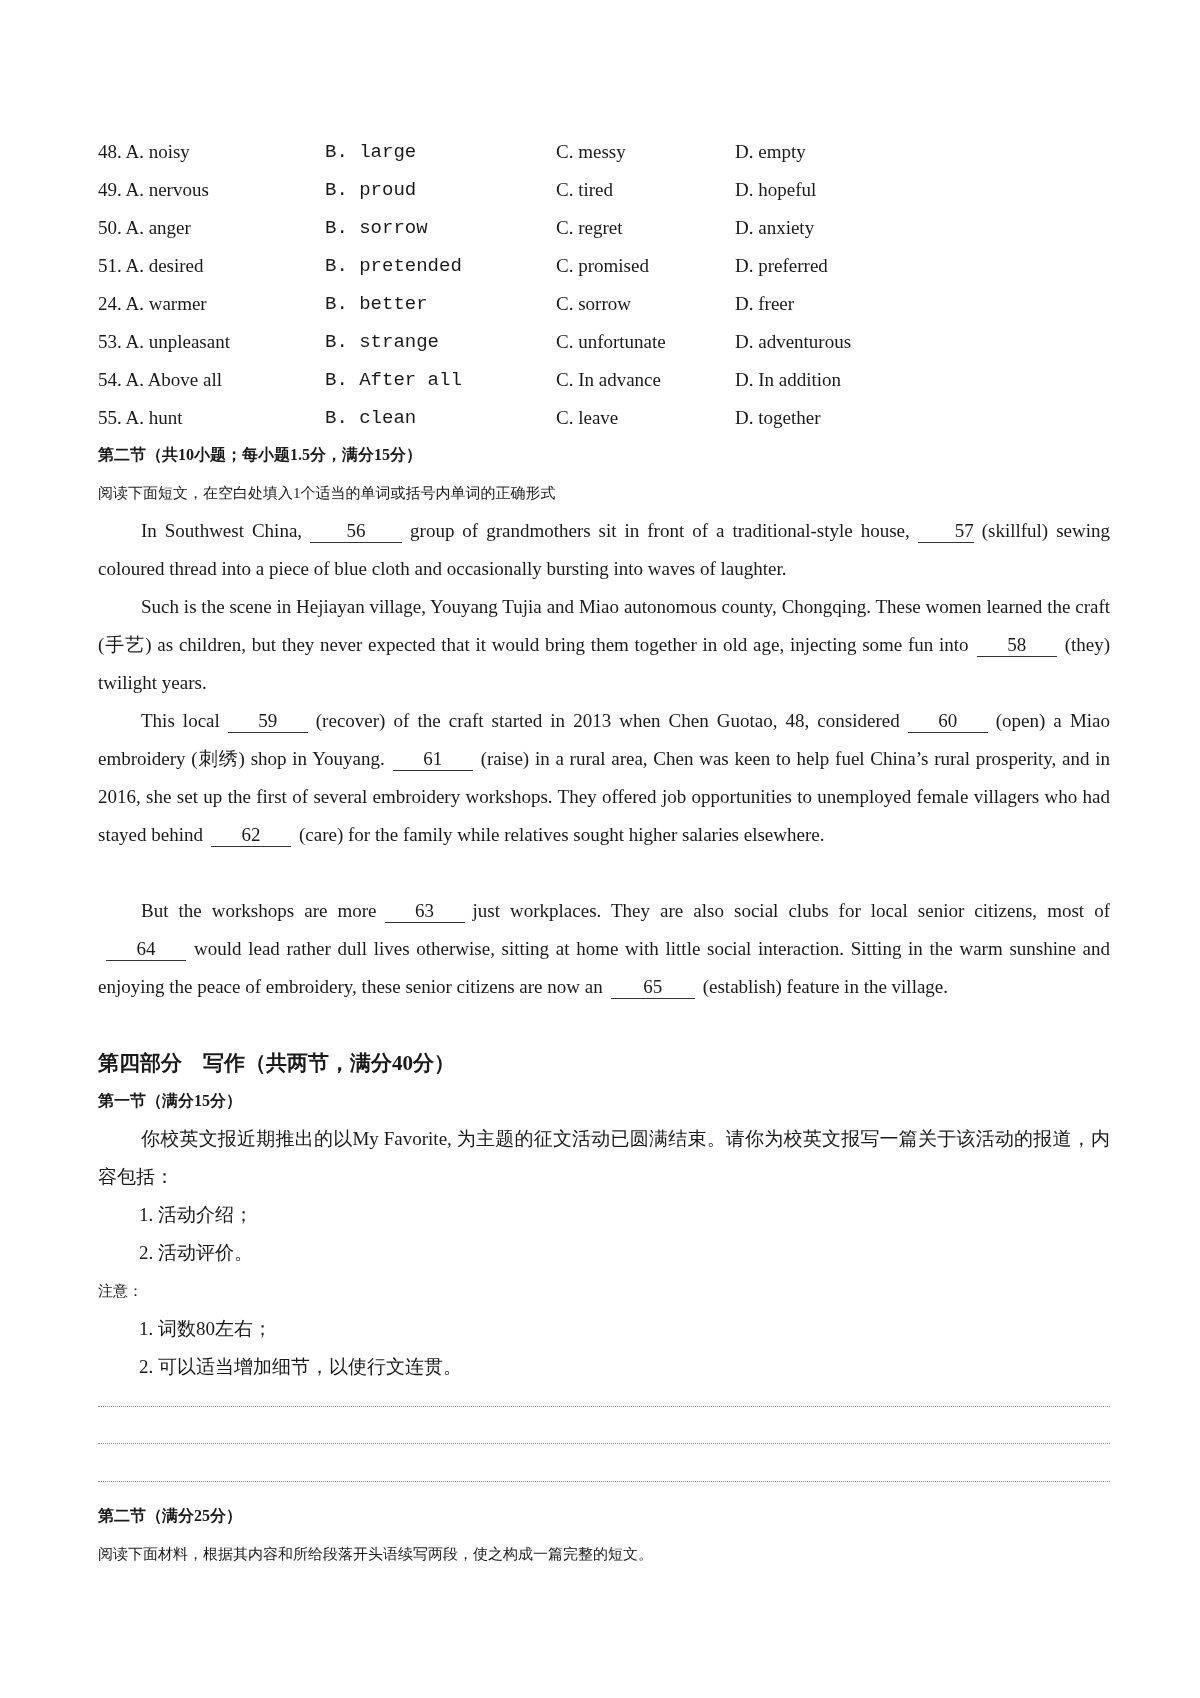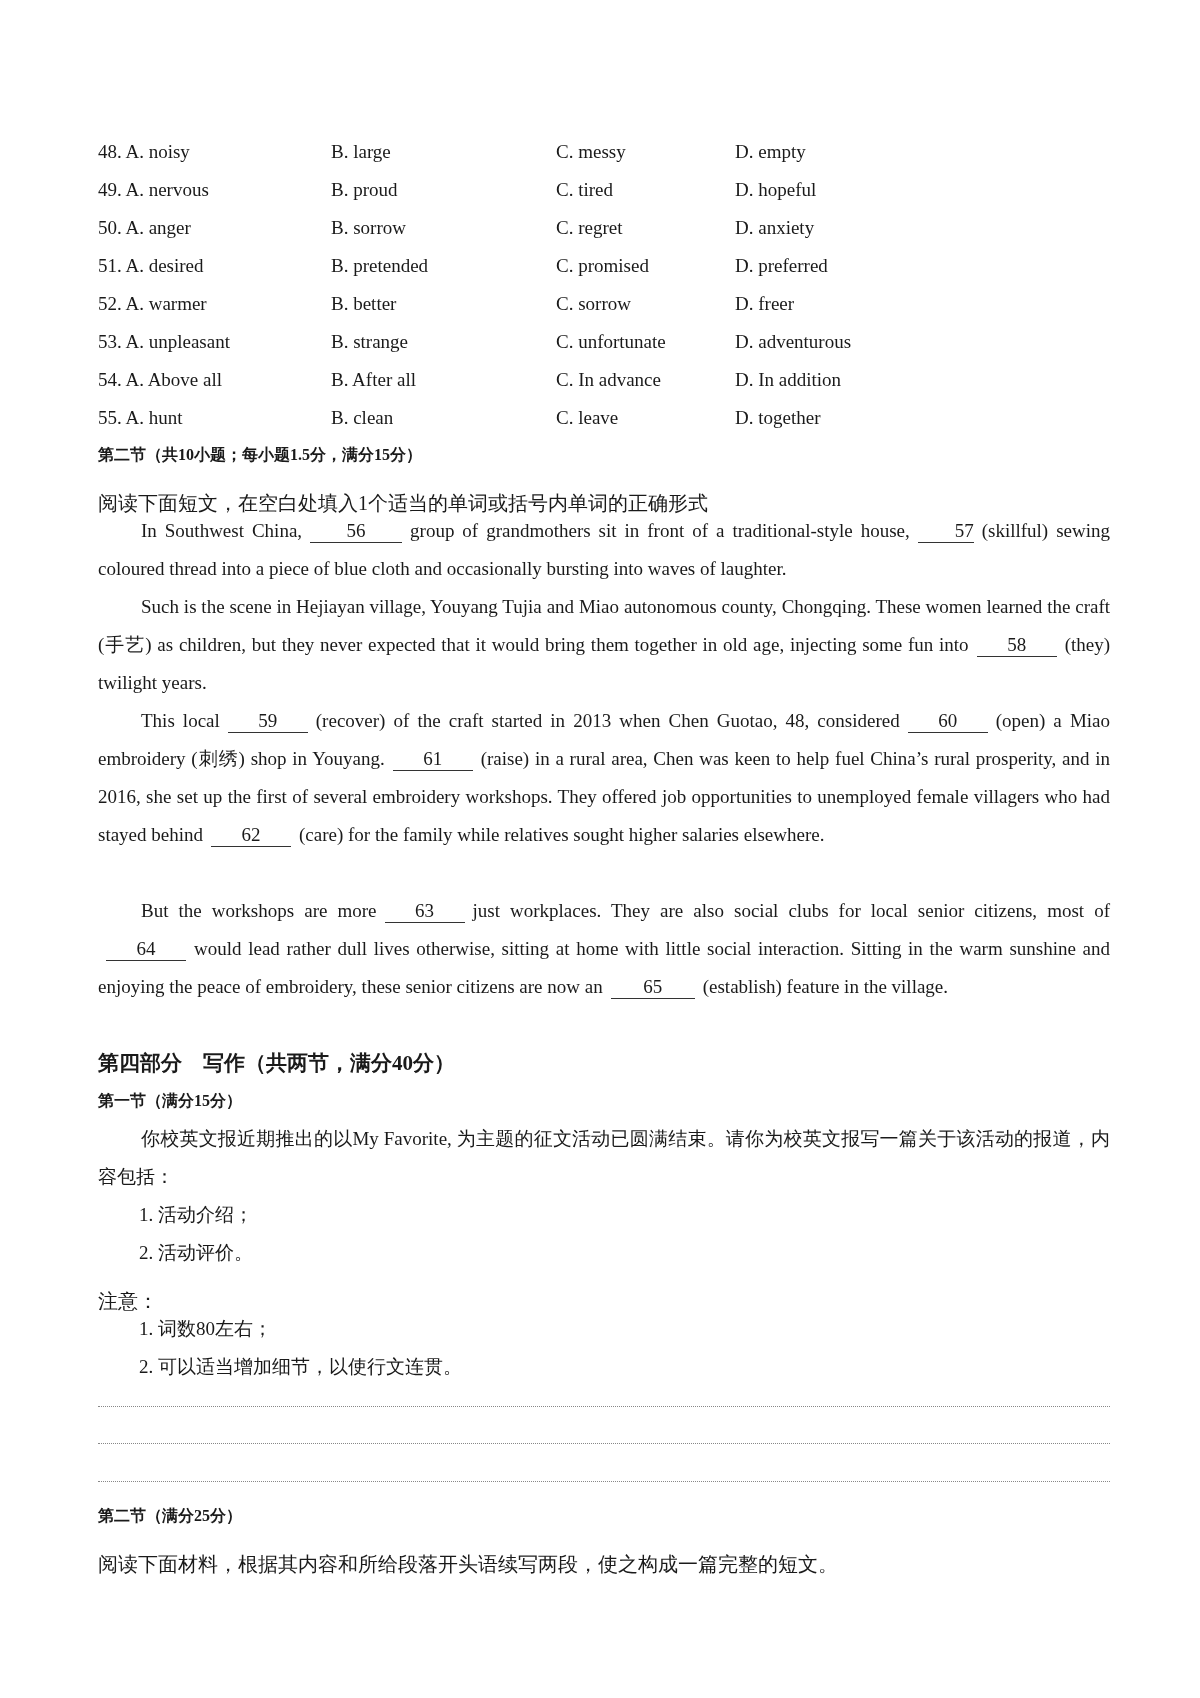--- a/index.html
+++ b/index.html
@@ -5,26 +5,26 @@
   html, body { margin: 0; padding: 0; background: #ffffff; }
   body {
     width: 1200px; height: 1698px; position: relative; overflow: hidden;
     font-family: "Liberation Serif", "DejaVu Serif", serif;
     color: #1a1a1a;
   }
   .page { position: absolute; left: 98px; top: 0; width: 1012px; }
   .opt-row { position: absolute; left: 0; width: 1012px; height: 38px; font-size: 19px; line-height: 38px; }
   .opt { position: absolute; top: 0; white-space: nowrap; }
   .opt.a { left: 0; }
-  .opt.b { left: 233px; }
+  .opt.b { left: 227px; font-family: Liberation Mono, monospace; }
   .opt.c { left: 458px; }
   .opt.d { left: 637px; }
   .heading { position: absolute; left: 0; font-weight: bold; font-size: 16px; line-height: 38px; white-space: nowrap; }
   .heading.big { font-size: 21px; }
-  .plain { position: absolute; left: 0; font-size: 20px; line-height: 38px; white-space: nowrap; margin-top: 10px; }
+  .plain { position: absolute; left: 0; font-size: 15px; line-height: 38px; white-space: nowrap; }
   .para {
     position: absolute; left: 0; width: 1012px; font-size: 19px; line-height: 38px;
     text-align: justify; text-indent: 43px;
   }
   .blank {
     display: inline-block; border-bottom: 1px solid #333; text-align: center;
     line-height: 22px; text-indent: 0; margin: 0 8px;
   }
   .list-item { position: absolute; left: 41px; font-size: 19px; line-height: 38px; white-space: nowrap; }
   .rule { position: absolute; left: 0; width: 1012px; height: 0; border-top: 1px dotted #888; }
@@ -52,21 +52,21 @@
     <span class="opt c">C. regret</span>
     <span class="opt d">D. anxiety</span>
   </div>
   <div class="opt-row" style="top:247px">
     <span class="opt a"><span>51.</span> <span>A. desired</span></span>
     <span class="opt b">B. pretended</span>
     <span class="opt c">C. promised</span>
     <span class="opt d">D. preferred</span>
   </div>
   <div class="opt-row" style="top:285px">
-    <span class="opt a"><span>52.</span> <span>A. warmer</span></span>
+    <span class="opt a"><span>24.</span> <span>A. warmer</span></span>
     <span class="opt b">B. better</span>
     <span class="opt c">C. sorrow</span>
     <span class="opt d">D. freer</span>
   </div>
   <div class="opt-row" style="top:323px">
     <span class="opt a"><span>53.</span> <span>A. unpleasant</span></span>
     <span class="opt b">B. strange</span>
     <span class="opt c">C. unfortunate</span>
     <span class="opt d">D. adventurous</span>
   </div>

